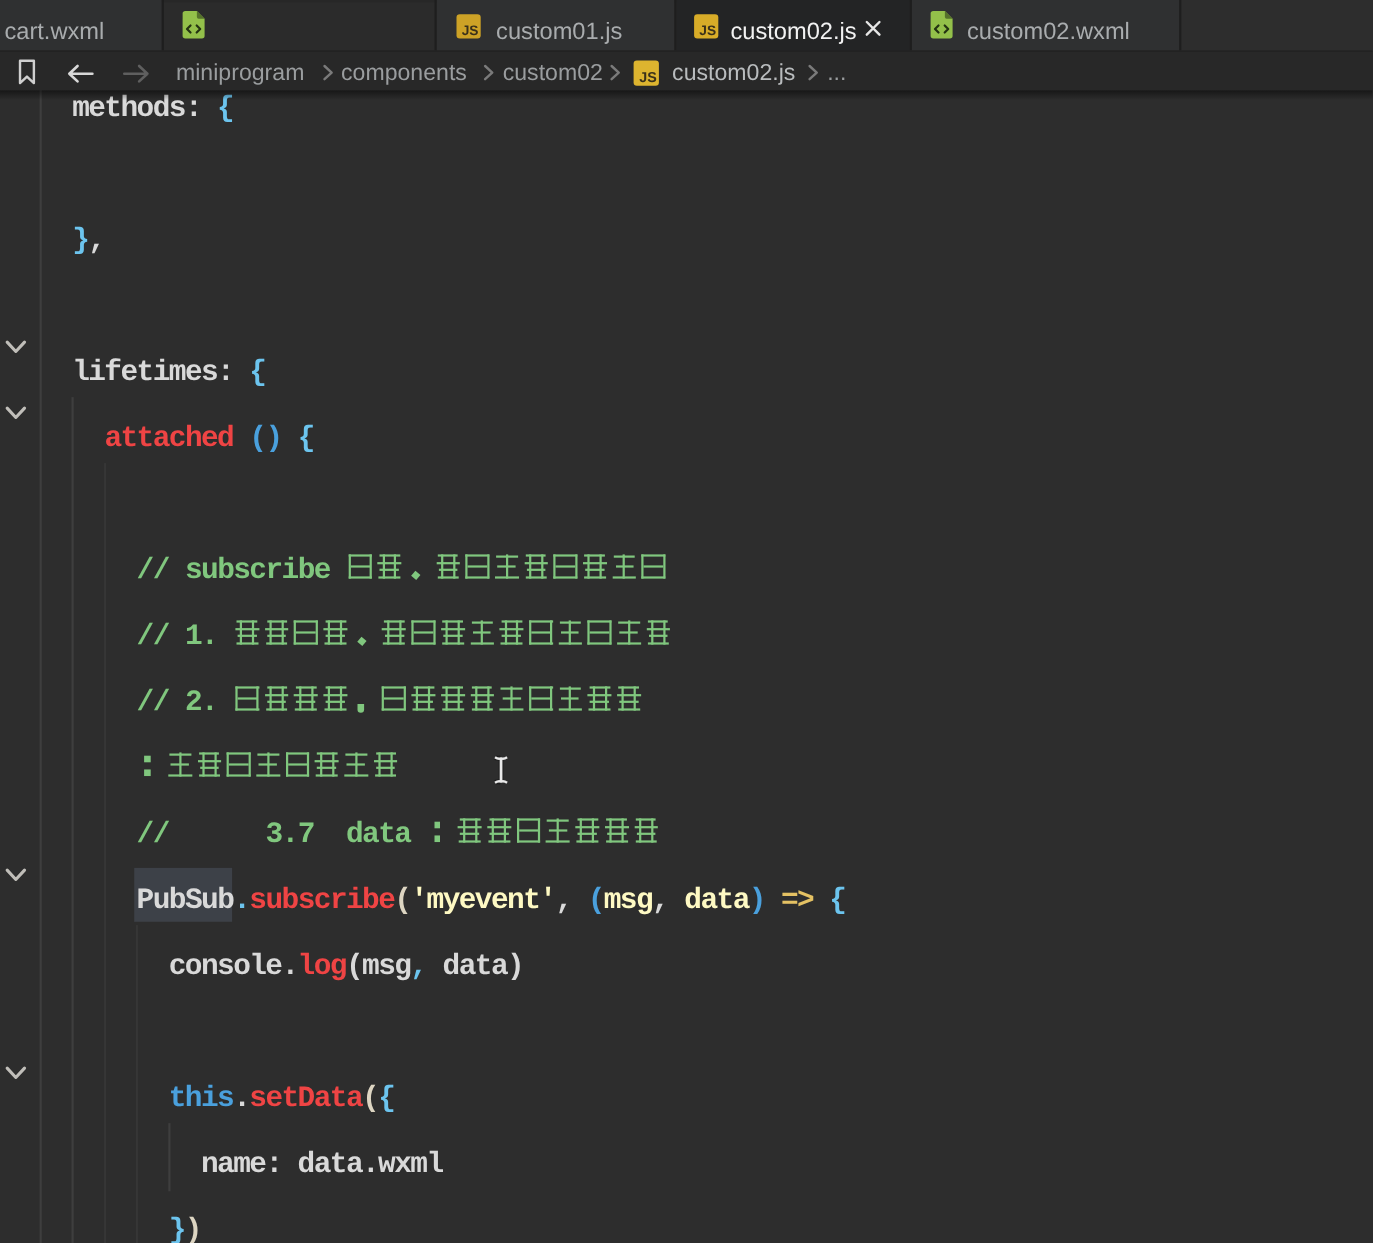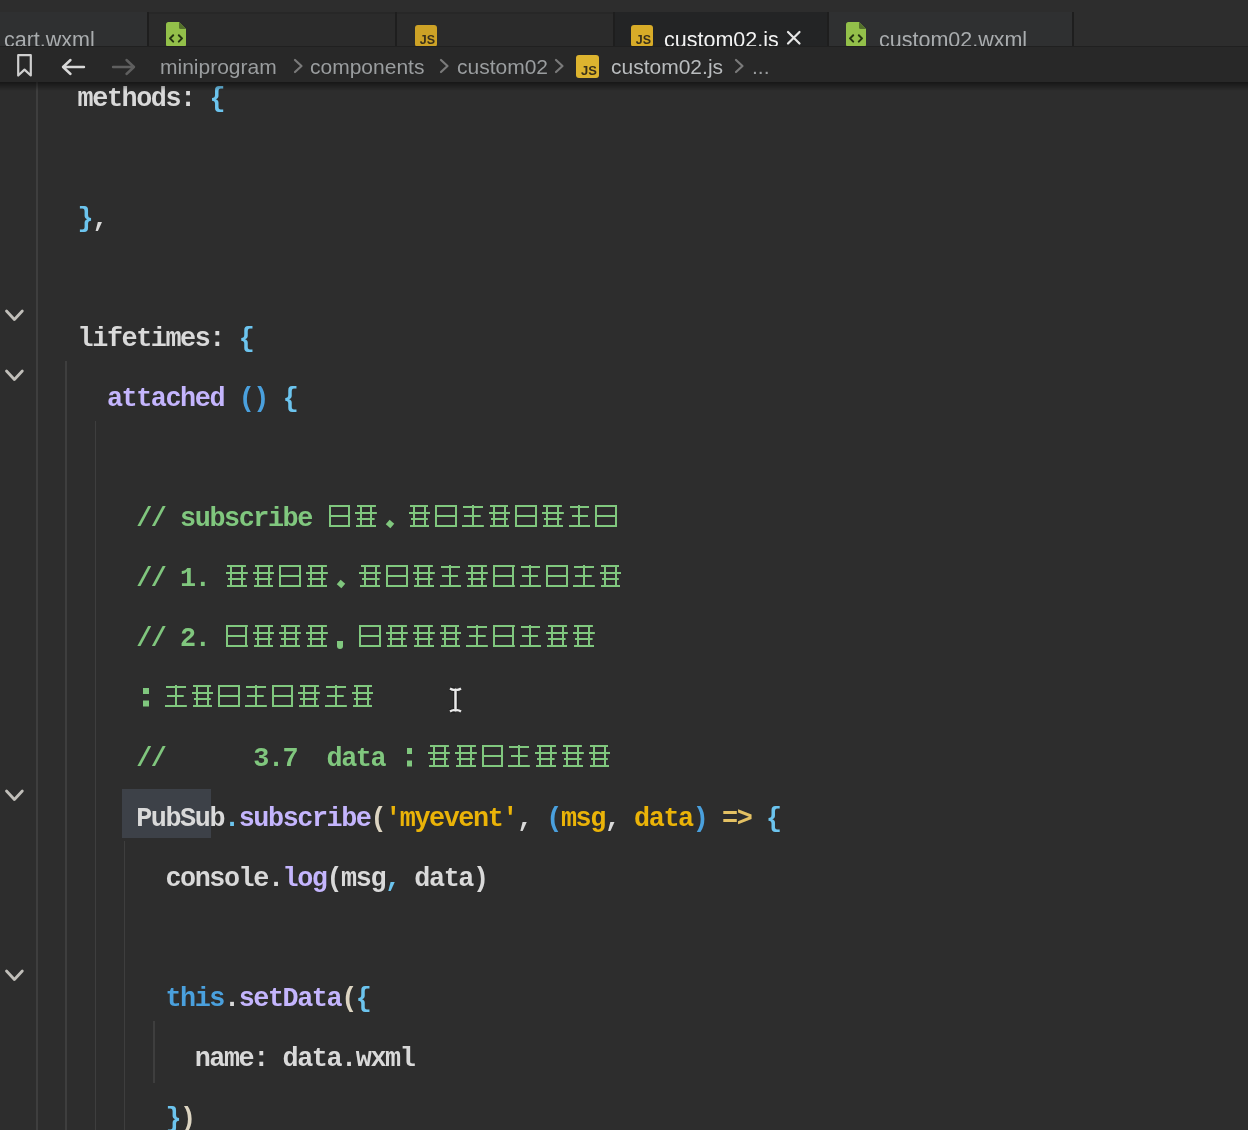--- a/index.html
+++ b/index.html
@@ -2,23 +2,23 @@
 <html><head>
 <meta charset="utf-8">
 <style>
   html,body{margin:0;padding:0;}
   body{width:1248px;height:1130px;position:relative;overflow:hidden;background:#2d2d2d;
        font-family:"Liberation Sans", sans-serif;}
   
   #code{position:absolute;left:0;top:0;width:1248px;height:1130px;
         font-family:"Liberation Mono", monospace;font-size:26.8px;font-weight:700;letter-spacing:-1.44px;
         white-space:pre;}
-  .ln{position:absolute;height:60px;line-height:60px;margin-left:12px;}
-  .w{color:#d9d9d9}.cy{color:#6cc4ee}.bl{color:#4aa0dd}.or{color:#c4b5fd}
-  .sa{color:#eab308}.go{color:#e4c163}.pa{color:#ddd5c2}.gr{color:#80c77e}
+  .ln{position:absolute;height:60px;line-height:60px;}
+  .w{color:#d9d9d9}.cy{color:#6cc4ee}.bl{color:#4aa0dd}.or{color:#ef4444}
+  .sa{color:#fef9c3}.go{color:#e4c163}.pa{color:#ddd5c2}.gr{color:#80c77e}
   .cjk{letter-spacing:0;}
   .guide{position:absolute;width:1.6px;background:#3e3e3e;}
   .hl{position:absolute;background:#3d4148;}
   
   .cj{display:inline-block;width:26.7px;height:25px;vertical-align:-3px;position:relative;}
   .cj:before{content:"";position:absolute;left:2px;right:3px;top:1px;bottom:2px;}
   .cA:before{background:
     linear-gradient(#80c77e,#80c77e) 50% 0/100% 2.3px,
     linear-gradient(#80c77e,#80c77e) 50% 48%/84% 2.2px,
     linear-gradient(#80c77e,#80c77e) 50% 100%/100% 2.3px,
@@ -38,21 +38,21 @@
     linear-gradient(#80c77e,#80c77e) 50% 100%/92% 2.3px,
     linear-gradient(#80c77e,#80c77e) 22% 50%/2.2px 100%,
     linear-gradient(#80c77e,#80c77e) 78% 50%/2.2px 100%;
     background-repeat:no-repeat;}
   .pn{display:inline-block;width:26.7px;height:25px;vertical-align:-3px;position:relative;}
   .pn:before{content:"";position:absolute;background:#80c77e;}
   .pDun:before{left:7px;bottom:2px;width:6px;height:6px;transform:rotate(40deg);}
   .pCom:before{left:6px;bottom:0px;width:6px;height:8px;border-radius:0 0 5px 5px;}
   .pCol:before{left:7px;top:4px;width:5.5px;height:5.5px;box-shadow:0 12.5px 0 #80c77e;}
   
-  #tabs{position:absolute;left:0;top:0;width:1052px;height:46px;background:#2b2b2b;z-index:5;box-shadow:inset 0 2px 0 #272727;margin-top:12px;}
+  #tabs{position:absolute;left:0;top:0;width:1052px;height:46px;background:#2b2b2b;z-index:5;box-shadow:inset 0 2px 0 #272727;}
   .tab{position:absolute;top:0;height:46px;background:#2f3031;}
   .tab.active{background:#232425;}
   .tab .tx{position:absolute;top:5px;line-height:46px;font-size:21.5px;color:#a9acae;}
   .tab.active .tx{color:#f2f2f2;}
   .sep{position:absolute;top:0;width:2px;height:46px;background:#1e1e1e;}
   #crumb{position:absolute;left:0;top:46px;width:1248px;height:36px;background:#282828;z-index:5;border-top:1.5px solid #202020;box-sizing:border-box;}
   #shadow{position:absolute;left:0;top:82px;width:1248px;height:9px;z-index:4;
           background:linear-gradient(rgba(0,0,0,.5),rgba(0,0,0,0));}
   .ct{position:absolute;top:2px;line-height:36px;font-size:21px;color:#9a9d9f;}
   svg{position:absolute;overflow:visible;}
@@ -95,20 +95,23 @@
     <path d="M10 4.5 Q12.5 6 15.5 4.5 M10 27.5 Q12.5 26 15.5 27.5" stroke="#101010" stroke-width="4.5" opacity="0.45"></path>
     <path d="M15.5 5 L15.5 27" stroke="#101010" stroke-width="4.4" opacity="0.45"></path>
     <path d="M10 4.5 Q13 6.5 15.5 5.5 Q18 6.5 21 4.5 M10 27.5 Q13 25.5 15.5 26.5 Q18 25.5 21 27.5" stroke="#e9e9e9" stroke-width="2.2"></path>
     <path d="M15.5 5 L15.5 27" stroke="#e9e9e9" stroke-width="2.5"></path>
   </svg>
 </div>
 
 <div id="tabs">
   <div class="tab" style="left:0;width:147px">
       <span class="tx" style="left:4px">cart.wxml</span>
+    </div>
+  <div class="tab" style="left:397px;width:216px">
+      <span class="tx" style="left:54px">custom01.js</span>
     </div>
   <div class="tab active" style="left:615px;width:212px">
       <span class="tx" style="left:49px">custom02.js</span>
     </div>
   <div class="tab" style="left:829px;width:243px">
       <span class="tx" style="left:50px">custom02.wxml</span>
     </div>
   <div class="sep" style="left:147px"></div>
   <div class="sep" style="left:395px"></div>
   <div class="sep" style="left:613px"></div>

